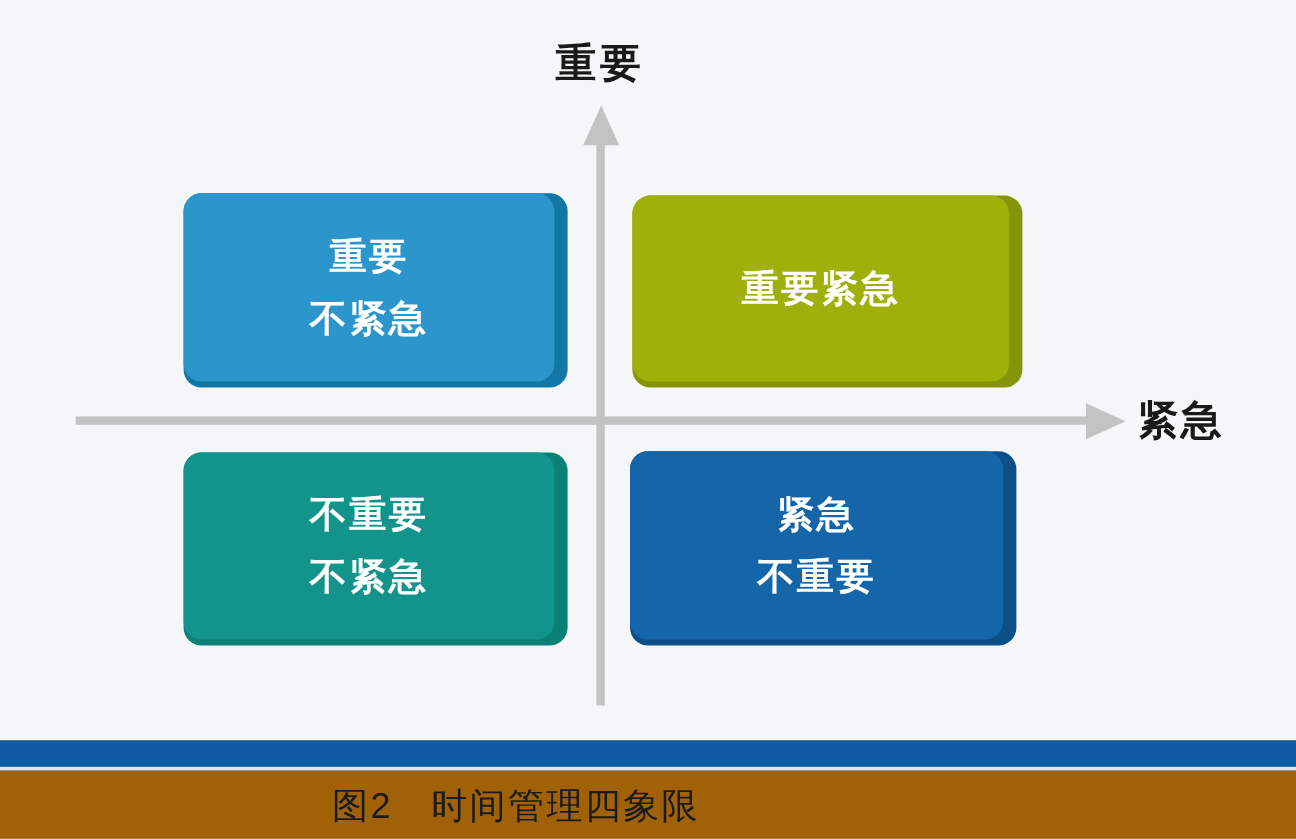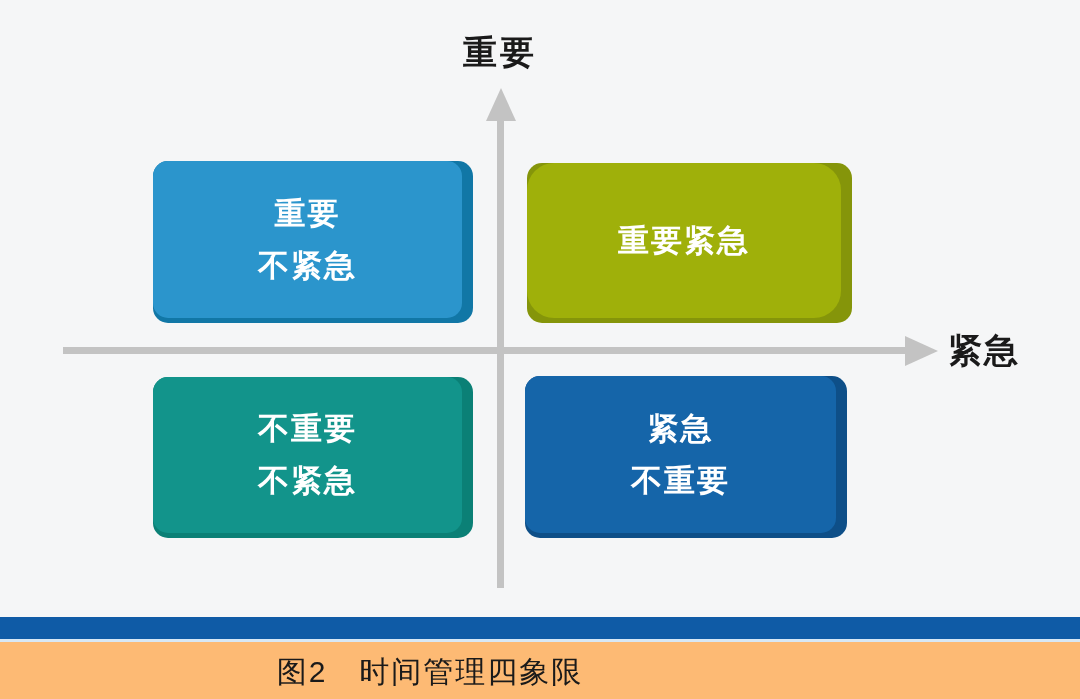--- a/index.html
+++ b/index.html
@@ -5,21 +5,21 @@
   html, body { margin: 0; padding: 0; }
   body {
     font-family: "Liberation Sans", "DejaVu Sans", sans-serif;
     background: #ffffff;
   }
   .screen {
     position: relative;
     width: 1080px;
     height: 699px;
     overflow: hidden;
-    background: #fdba74;
+    background: #a16207;
   }
   .bg-top {
     position: absolute;
     left: 0; top: 0;
     width: 1080px; height: 617px;
     background: #f5f6f7;
   }
   
   .v-line {
     position: absolute;
@@ -129,21 +129,21 @@
   <div class="x-label">紧急</div>
 
   <div class="qbox tl" style="background-color: rgb(17, 119, 166);">
     <div class="qface" style="background-color: rgb(43, 149, 204);">
       <div class="qline">重要</div>
       <div class="qline">不紧急</div>
     </div>
   </div>
 
   <div class="qbox tr" style="background-color: rgb(133, 149, 10);">
-    <div class="qface" style="background-color: rgb(159, 176, 10); border-radius: 27px;">
+    <div class="qface" style="background-color: rgb(159, 176, 10);">
       <div class="qline">重要紧急</div>
 
     </div>
   </div>
 
   <div class="qbox bl" style="background-color: rgb(11, 128, 118);">
     <div class="qface" style="background-color: rgb(18, 148, 139);">
       <div class="qline">不重要</div>
       <div class="qline">不紧急</div>
     </div>

